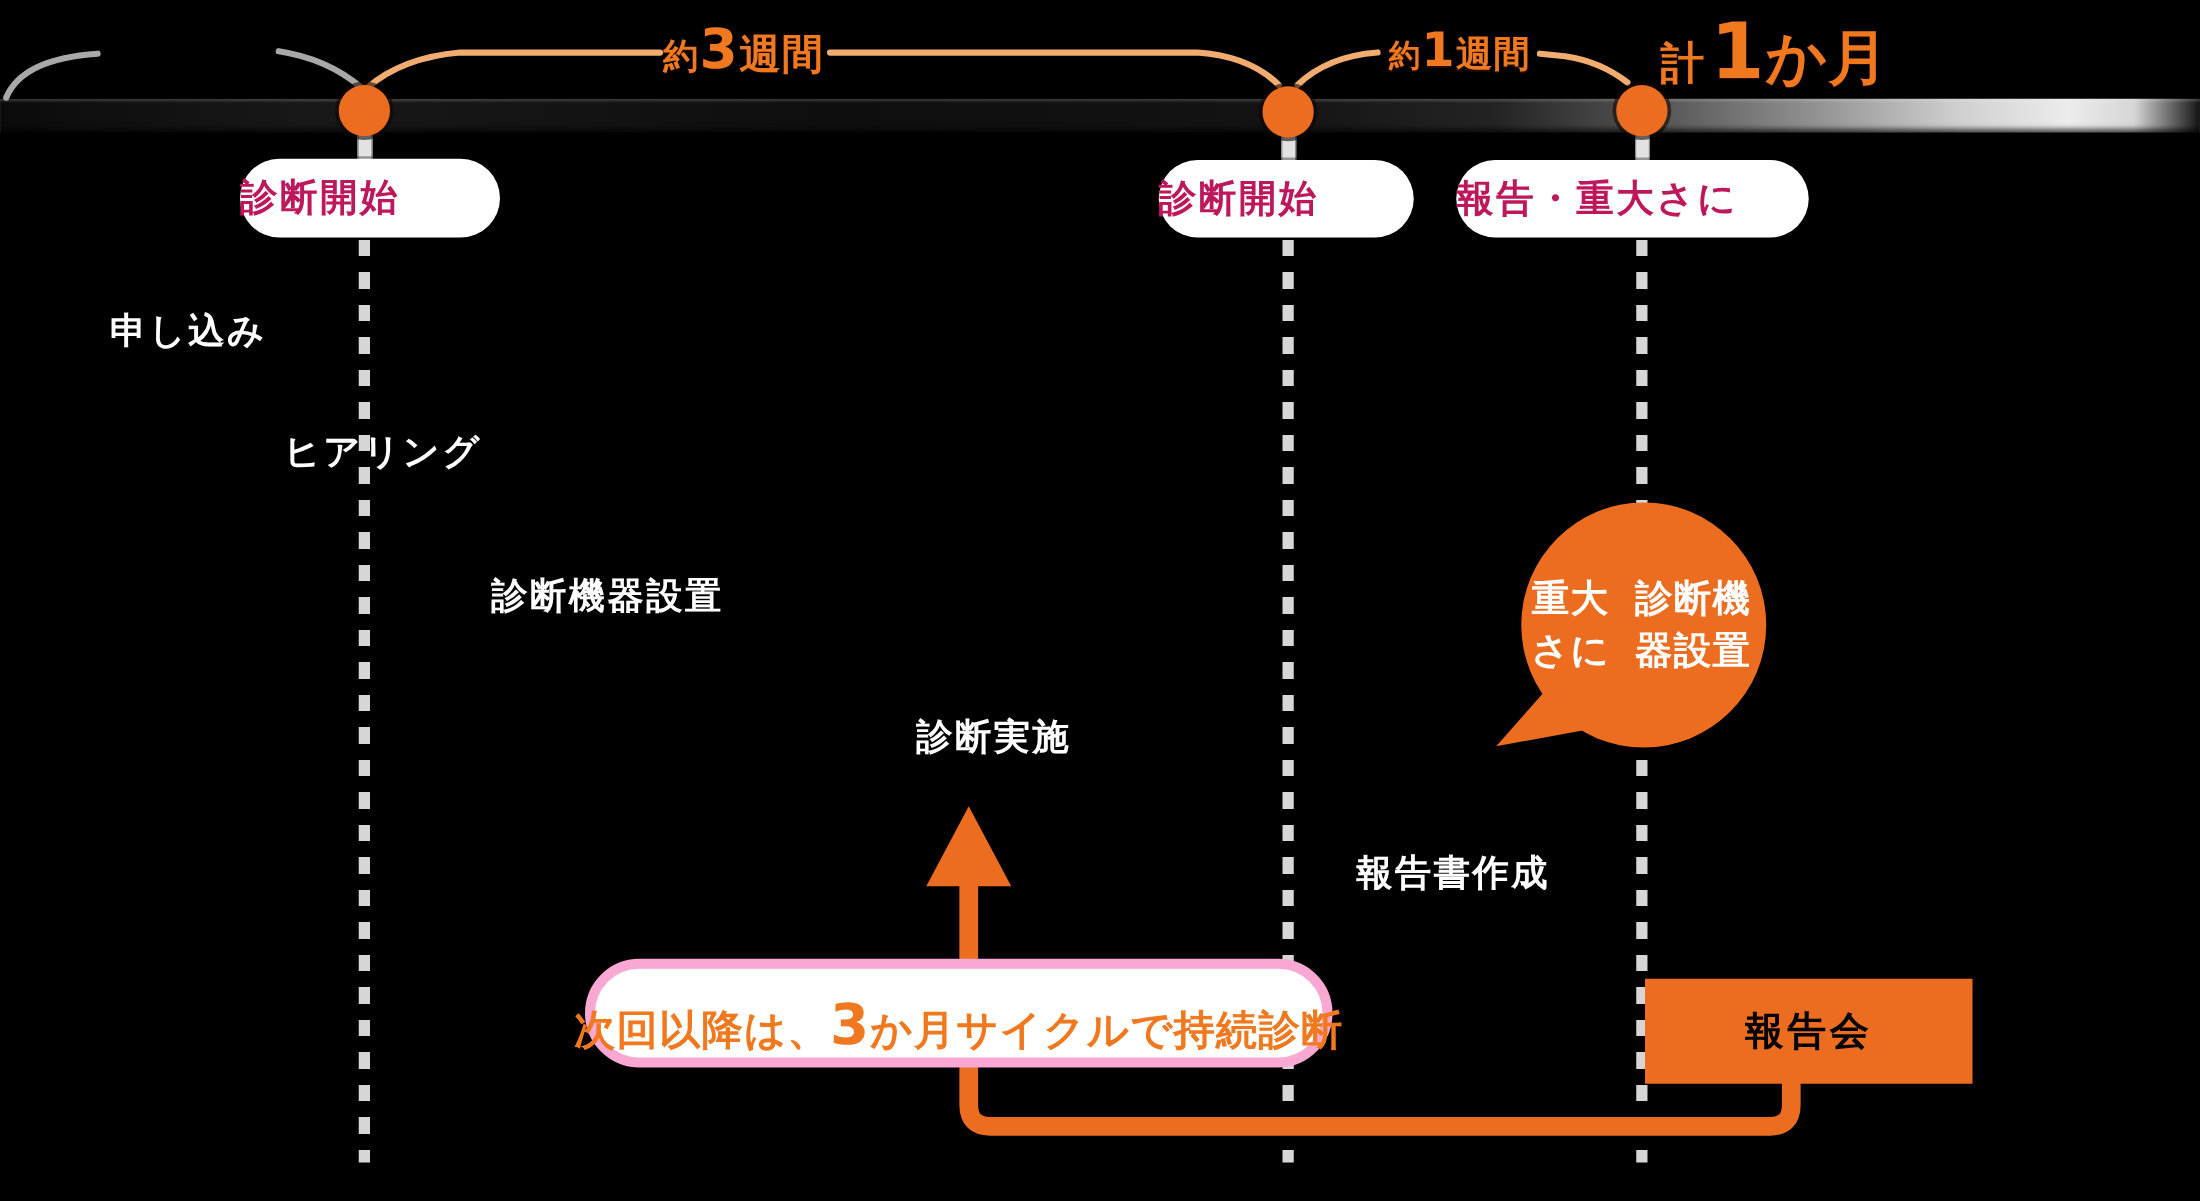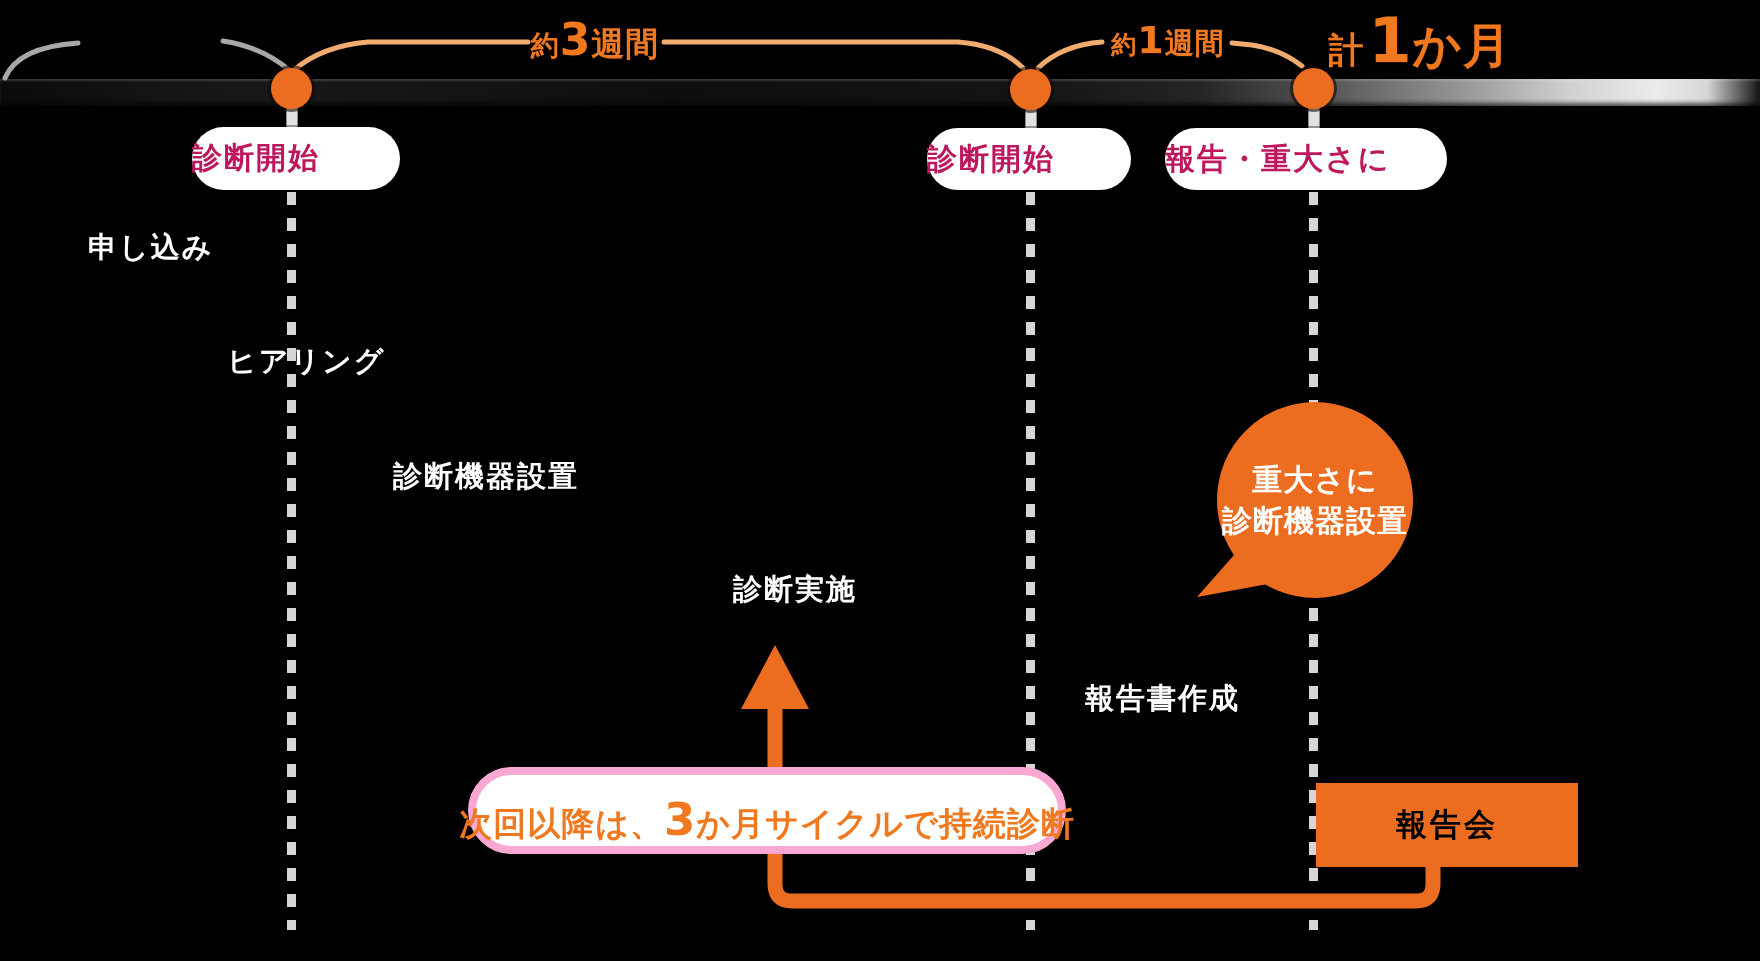--- a/index.html
+++ b/index.html
@@ -45,21 +45,21 @@
   .dur.small .num{font-size:38px;}
   .dur.small .unit{font-size:29px;}
   .dur.total .pfx{font-size:35px;margin-right:4px;}
   .dur.total .num{font-size:62px;}
   .dur.total .unit{font-size:48px;}
   
   .step{color:#fff;font-size:29px;letter-spacing:2px;z-index:3;line-height:30px;white-space:nowrap;}
   
   .bubble{
     left:1217px;top:402px;width:196px;height:196px;border-radius:50%;
-    background:#EC6D20;z-index:4;display:flex;flex-direction:column;align-items:center;
+    background:#EC6D20;z-index:4;display:flex;flex-direction:row;align-items:center;
     justify-content:center;color:#fff;font-size:30px;line-height:41px;letter-spacing:1px;
     text-align:center;
   }
   
   .cycle{
     left:468px;top:767px;width:598px;height:87px;background:#fff;z-index:5;
     border:8px solid #f9a8d4;border-radius:47px;box-sizing:border-box;
     display:flex;align-items:baseline;justify-content:center;color:#F0791F;
     font-size:33px;letter-spacing:1px;white-space:nowrap;padding-top:18px;
   }
@@ -124,21 +124,21 @@
     <span class="pfx">約</span>
       <span class="num">1</span>
       <span class="unit">週間</span>
   </div>
   <div class="abs dur total" style="left:1330px;top:4px;width:180px;">
     <span class="pfx">計</span>
       <span class="num">1</span>
       <span class="unit">か月</span>
   </div>
 
-  <div class="abs step" style="left:88px;top:232px;">申し込み</div>
+  <div class="abs step" style="left:88px;top:249px;">申し込み</div>
   <div class="abs step" style="left:227px;top:346px;">ヒアリング</div>
   <div class="abs step" style="left:393px;top:461px;">診断機器設置</div>
   <div class="abs step" style="left:733px;top:574px;">診断実施</div>
   <div class="abs step" style="left:1085px;top:683px;">報告書作成</div>
 
   <svg class="abs tail-svg" width="1760" height="961">
     <polygon points="1242,546 1290,580 1197,597" fill="#EC6D20"></polygon>
   </svg>
 
   <div class="abs bubble">

